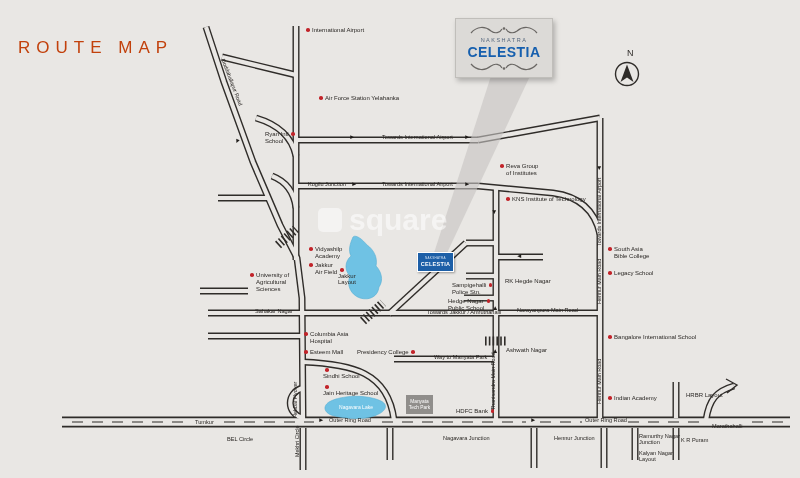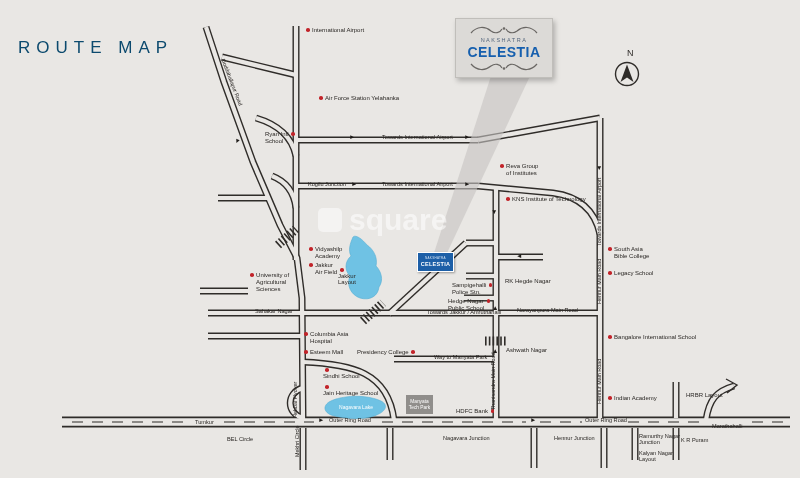--- a/index.html
+++ b/index.html
@@ -1,21 +1,21 @@
 <!DOCTYPE html>
 <html><head>
 <meta charset="utf-8">
 <style>
   html,body{margin:0;padding:0;background:#555;}
   #stage{position:relative;width:800px;height:478px;background:#e9e7e4;overflow:hidden;
          font-family:"Liberation Sans",sans-serif;}
   #map-svg{position:absolute;left:0;top:0;z-index:10;}
   
   #route-title{position:absolute;left:18px;top:38px;font-size:17px;letter-spacing:6px;
-               color:#0c4a6e;z-index:40;}
+               color:#c2410c;z-index:40;}
   
   #board{position:absolute;left:455px;top:18px;width:96px;height:58px;background:#dcdad7;
          border:1px solid #c0beba;box-shadow:2px 3px 5px rgba(0,0,0,.25);z-index:40;
          display:flex;flex-direction:column;align-items:center;justify-content:center;gap:1px;}
   #board .brand{font-size:5.5px;letter-spacing:1.5px;color:#56677d;}
   #board .proj{font-size:14px;font-weight:bold;color:#165fae;letter-spacing:.5px;}
   .flo{display:block;}
   .flip{transform:scaleY(-1);}
   
   #watermark{position:absolute;left:318px;top:205px;z-index:20;color:rgba(255,255,255,.55);

